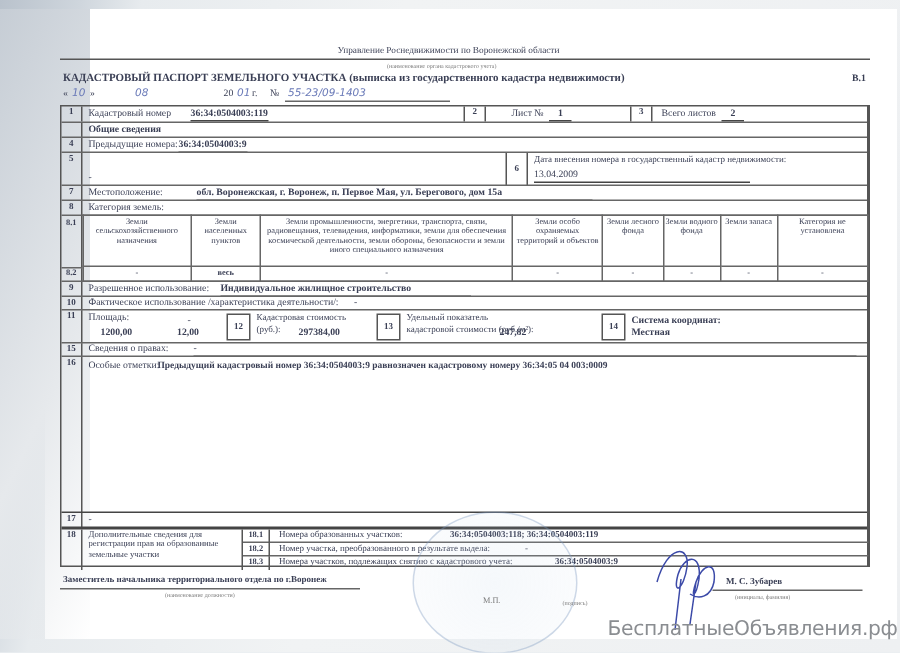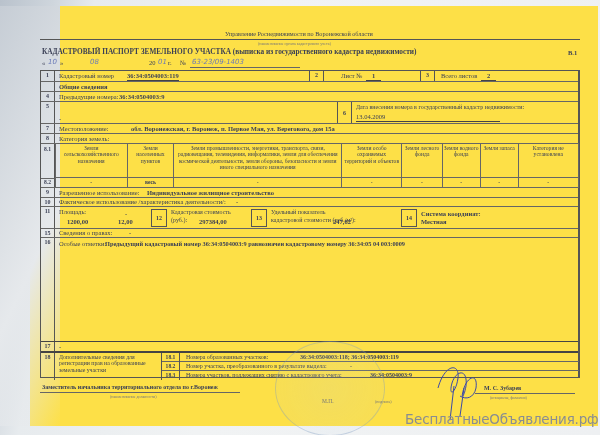--- a/index.html
+++ b/index.html
@@ -1,19 +1,19 @@
 <!DOCTYPE html>
 <html><head>
 <meta charset="utf-8">
 <style>
 *{box-sizing:border-box;margin:0;padding:0}
 html,body{width:600px;height:435px;overflow:hidden}
 body{background:#d6dde3;font-family:"Liberation Serif","DejaVu Serif",serif;color:#3a3f55;position:relative}
 .scanbg{position:absolute;left:0;top:0;width:600px;height:435px;background:linear-gradient(100deg,#b9c2cc 0,#cfd6dd 8%,#e7ebee 14%,#f1f3f4 40%,#eef0f2 100%)}
-.page{position:absolute;left:30px;top:6px;width:568px;height:420px;background:#fde047}
+.page{position:absolute;left:30px;top:6px;width:568px;height:420px;background:#ffffff}
 .page:before{content:"";position:absolute;left:-30px;top:0;width:60px;height:420px;background:linear-gradient(115deg,#c6cdd5 0,#e6e9ec 60%,rgba(245,246,247,0) 100%)}
 .abs{position:absolute}
 .t{font-size:6.5px;line-height:7.5px;white-space:nowrap}
 .b{font-weight:bold}
 .small{font-size:4px;color:#777}
 .hw{font-family:"DejaVu Sans",sans-serif;font-style:italic;color:#6a7ab8;font-size:7px}
 .line{position:absolute;height:1px;background:#444}
 .box{position:absolute;border:1px solid #555}
 .num{position:absolute;border-right:1px solid #555;width:14px;text-align:center;font-size:6px;font-weight:bold;line-height:9px}
 .row{position:absolute;left:0;width:100%;border-top:1px solid #666}
@@ -37,21 +37,21 @@
 
   <div class="abs" style="left:12px;top:52px;width:250px;height:10px">
     <span class="abs t" style="left:0;top:1px">«</span>
     <span class="abs hw" style="left:6px;top:0">10</span>
     <span class="abs t" style="left:18px;top:1px">»</span>
     <span class="abs hw" style="left:48px;top:0">08</span>
     <span class="abs t" style="left:107px;top:1px">20</span>
     <span class="abs hw" style="left:116px;top:0">01</span>
     <span class="abs t" style="left:126px;top:1px">г.</span>
     <span class="abs t" style="left:138px;top:1px">№</span>
-    <span class="abs hw" style="left:150px;top:0">63-23/09-1403</span>
+    <span class="abs hw" style="left:150px;top:0">55-23/09-1403</span>
     <div class="line" style="left:148px;top:9px;width:110px;background:#666"></div>
   </div>
 
   <div class="box" style="left:10px;top:64px;width:540px;height:308px;border-width:1px 2px 1px 1px">
 
     <div class="abs" style="left:0;top:0;width:100%;height:10px">
       <div class="num" style="left:0;top:0;height:10px">1</div>
       <span class="abs t" style="left:18px;top:1px">Кадастровый номер</span>
       <span class="abs t b uline" style="left:86px;top:1px">36:34:0504003:119</span>
       <div class="abs" style="left:268px;top:0;width:1px;height:10px;background:#555"></div>

